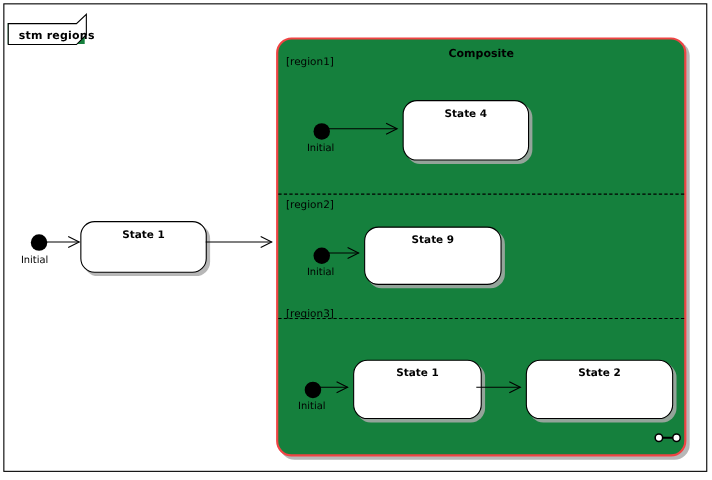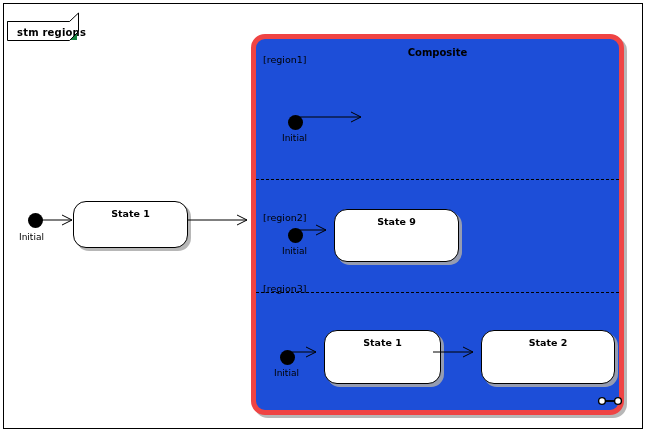--- a/index.html
+++ b/index.html
@@ -58,23 +58,23 @@
   }
 
   
   .composite {
     position: absolute;
     left: 247px;
     top: 30px;
     width: 373px;
     height: 381px;
     box-sizing: border-box;
-    border: 5px solid #ef4444;
+    border: 2px solid #ef4444;
     border-radius: 14px;
-    background: #1d4ed8;
+    background: #15803d;
     box-shadow: 3px 3px 0 0 rgba(170,170,170,0.85);
   }
   .composite-title {
     position: absolute;
     left: 0;
     right: 0;
     top: 8px;
     text-align: center;
     font-size: 10px;
     font-weight: bold;
@@ -177,26 +177,29 @@
       <div class="frame-title">stm regions</div>
     </div>
 
     <div class="composite">
       <div class="composite-title">Composite</div>
 
       <div class="region-divider" style="top:140px;"></div>
       <div class="region-divider" style="top:253px;"></div>
 
       <div class="region-label" style="left:7px; top:15px;">[region1]</div>
-      <div class="region-label" style="left:7px; top:145px;margin-top:28px;">[region2]</div>
+      <div class="region-label" style="left:7px; top:145px;">[region2]</div>
       <div class="region-label" style="left:7px; top:244px;">[region3]</div>
 
       <div class="initial" style="left:32px; top:76px;"></div>
       <div class="initial-label" style="left:26px; top:94px;">Initial</div>
 
+      <div class="state" style="left:113px; top:55px; width:115px; height:55px;">
+        <div class="state-name">State 4</div>
+      </div>
 
       <div class="initial" style="left:32px; top:189px;"></div>
       <div class="initial-label" style="left:26px; top:207px;">Initial</div>
 
       <div class="state" style="left:78px; top:170px; width:125px; height:53px;">
         <div class="state-name">State 9</div>
       </div>
 
       <div class="initial" style="left:24px; top:311px;"></div>
       <div class="initial-label" style="left:18px; top:329px;">Initial</div>

